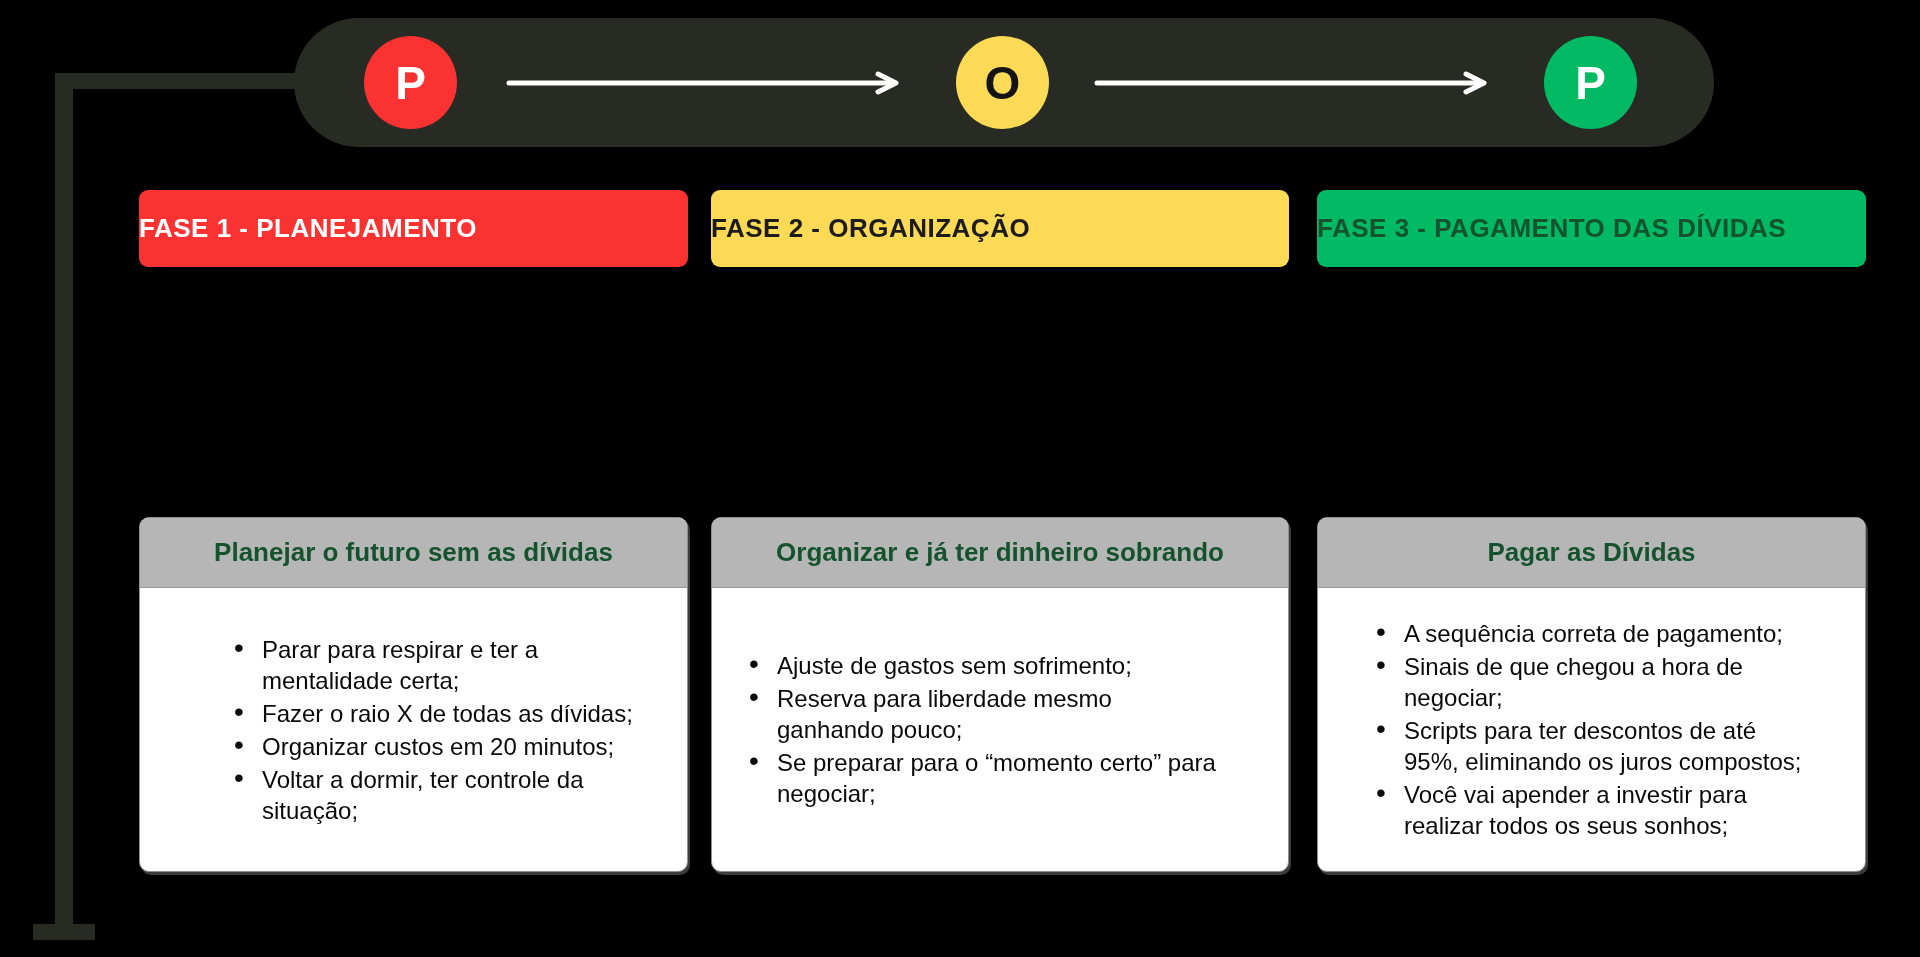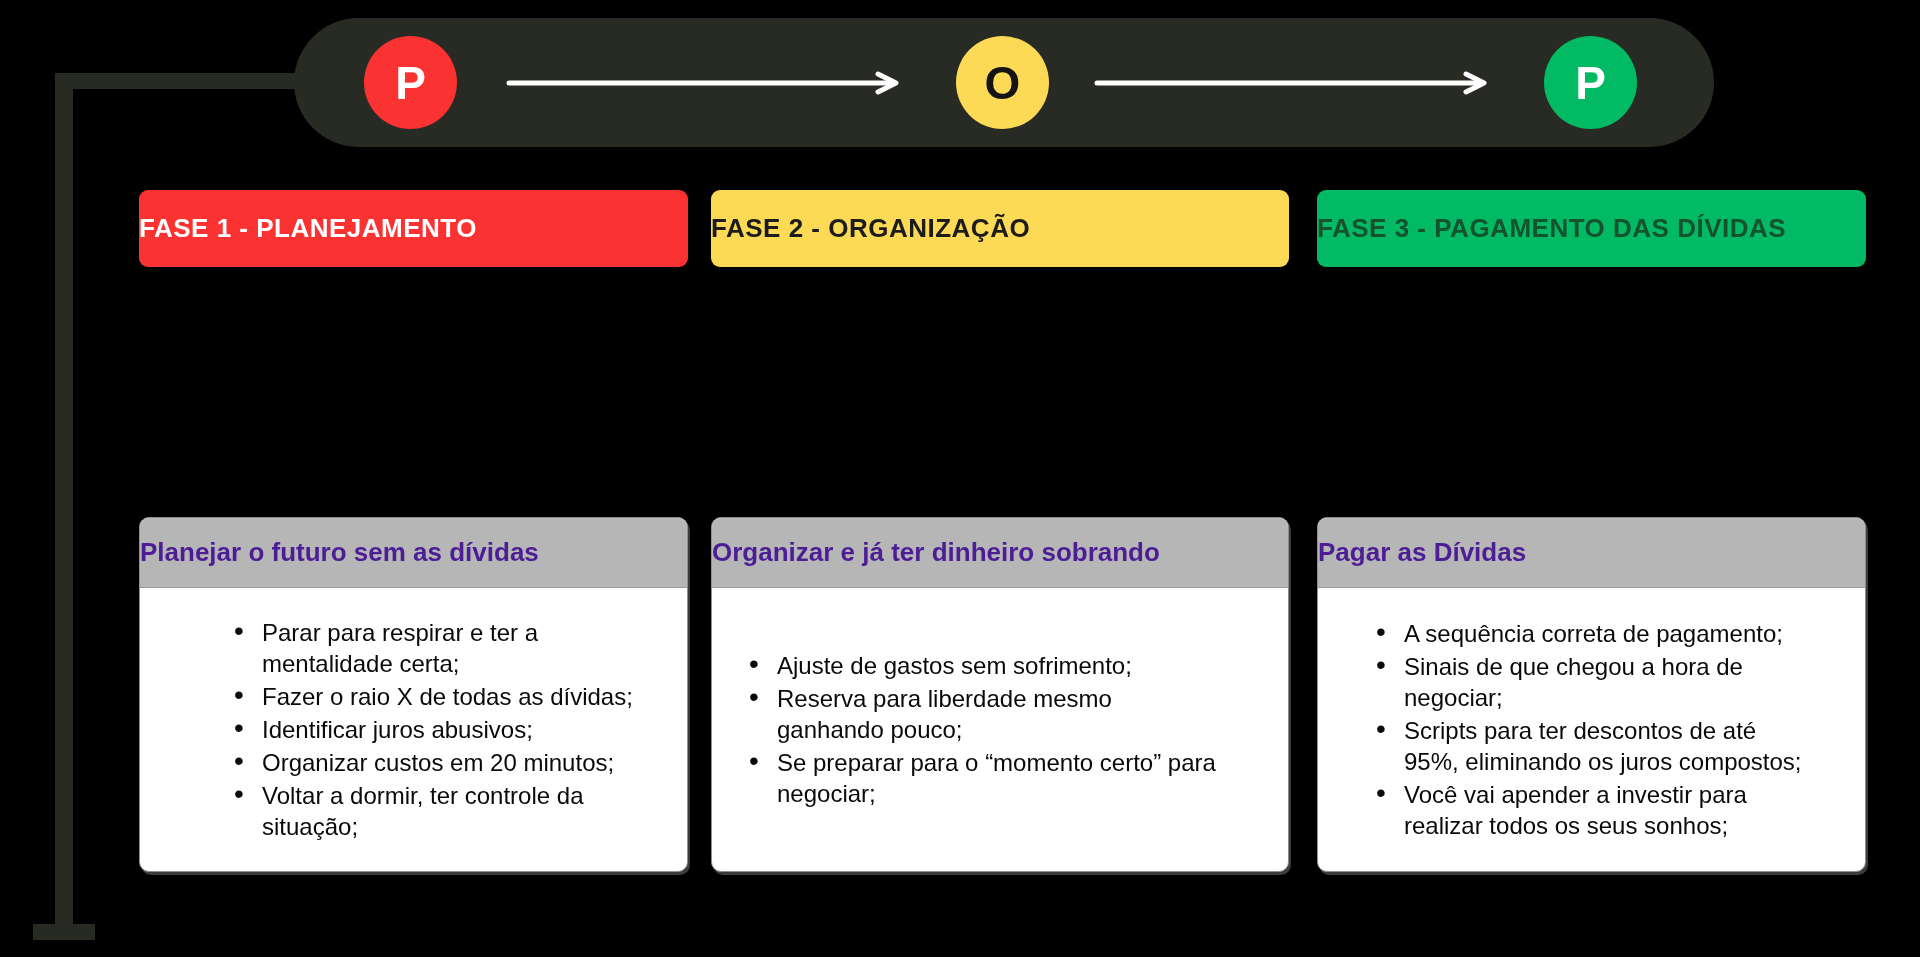--- a/index.html
+++ b/index.html
@@ -45,22 +45,22 @@
     position: absolute; top: 517px; height: 355px; box-sizing: border-box;
     background: #ffffff; border: 1px solid #8f8f8f; border-radius: 10px;
     box-shadow: 2px 3px 0 rgba(110,110,110,0.55);
     display: flex; flex-direction: column; overflow: hidden;
   }
   .card-1 { left: 139px; width: 549px; }
   .card-2 { left: 711px; width: 578px; }
   .card-3 { left: 1317px; width: 549px; }
   .card-title {
     flex: 0 0 69px; height: 69px;
-    display: flex; align-items: center; 
-    font-weight: bold; font-size: 26px; color: #4c1d95;
+    display: flex; align-items: center; justify-content: center;
+    font-weight: bold; font-size: 26px; color: #14532d;
     border-bottom: 1px solid #9a9a9a;
   }
   .card-body { flex: 1; display: flex; flex-direction: column; justify-content: center; }
   ul.bullets { list-style: none; margin: 0; padding-top: 0; padding-bottom: 0; font-size: 24px; line-height: 31px; color: #0a0a0a; }
   .card-1 .bullets { padding-left: 48px; padding-right: 18px; margin-left: 36px; }
   .card-2 .bullets { padding-left: 27px; padding-right: 69px; }
   .card-3 .bullets { padding-left: 48px; padding-right: 55px; }
   .bullets li { position: relative; padding-left: 38px; margin: 2px 0; }
   .bullets li::before { content: "\2022"; position: absolute; left: 10px; top: -2px; font-size: 28px; }
 </style>
@@ -108,21 +108,20 @@
   </div>
 
   <div class="card card-1">
     <div class="card-title" style="background: rgb(182, 182, 182);">
       <span>Planejar o futuro sem as dívidas</span>
     </div>
     <div class="card-body">
       <ul class="bullets">
         <li>Parar para respirar e ter a mentalidade certa;</li>
         <li>Fazer o raio X de todas as dívidas;</li>
-        <li>Identificar juros abusivos;</li>
         <li>Organizar custos em 20 minutos;</li>
         <li>Voltar a dormir, ter controle da situação;</li>
       </ul>
     </div>
   </div>
 
   <div class="card card-2">
     <div class="card-title" style="background: rgb(182, 182, 182);">
       <span>Organizar e já ter dinheiro sobrando</span>
     </div>

